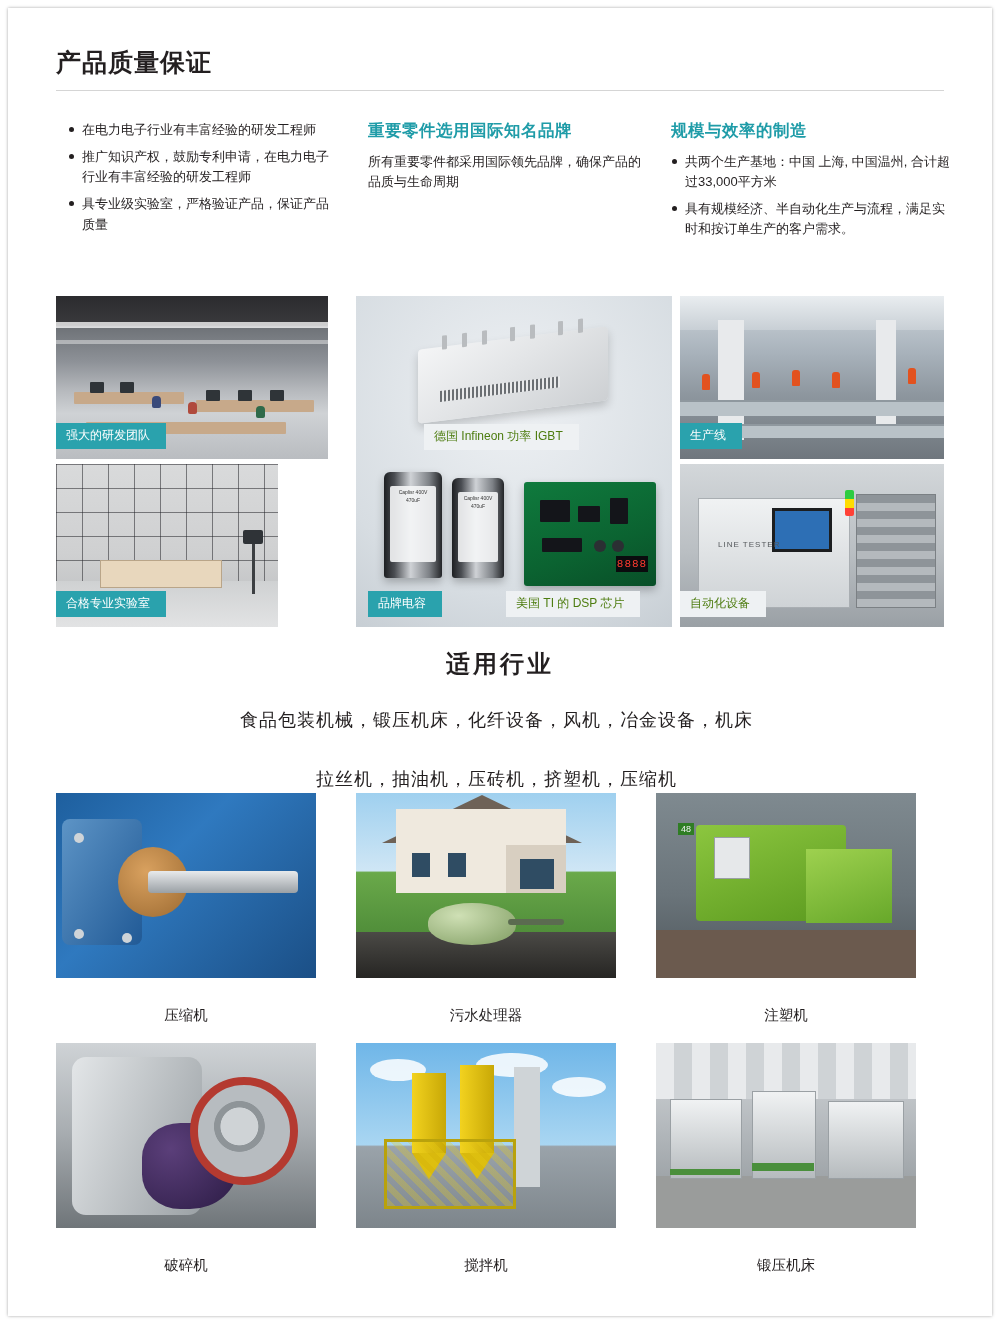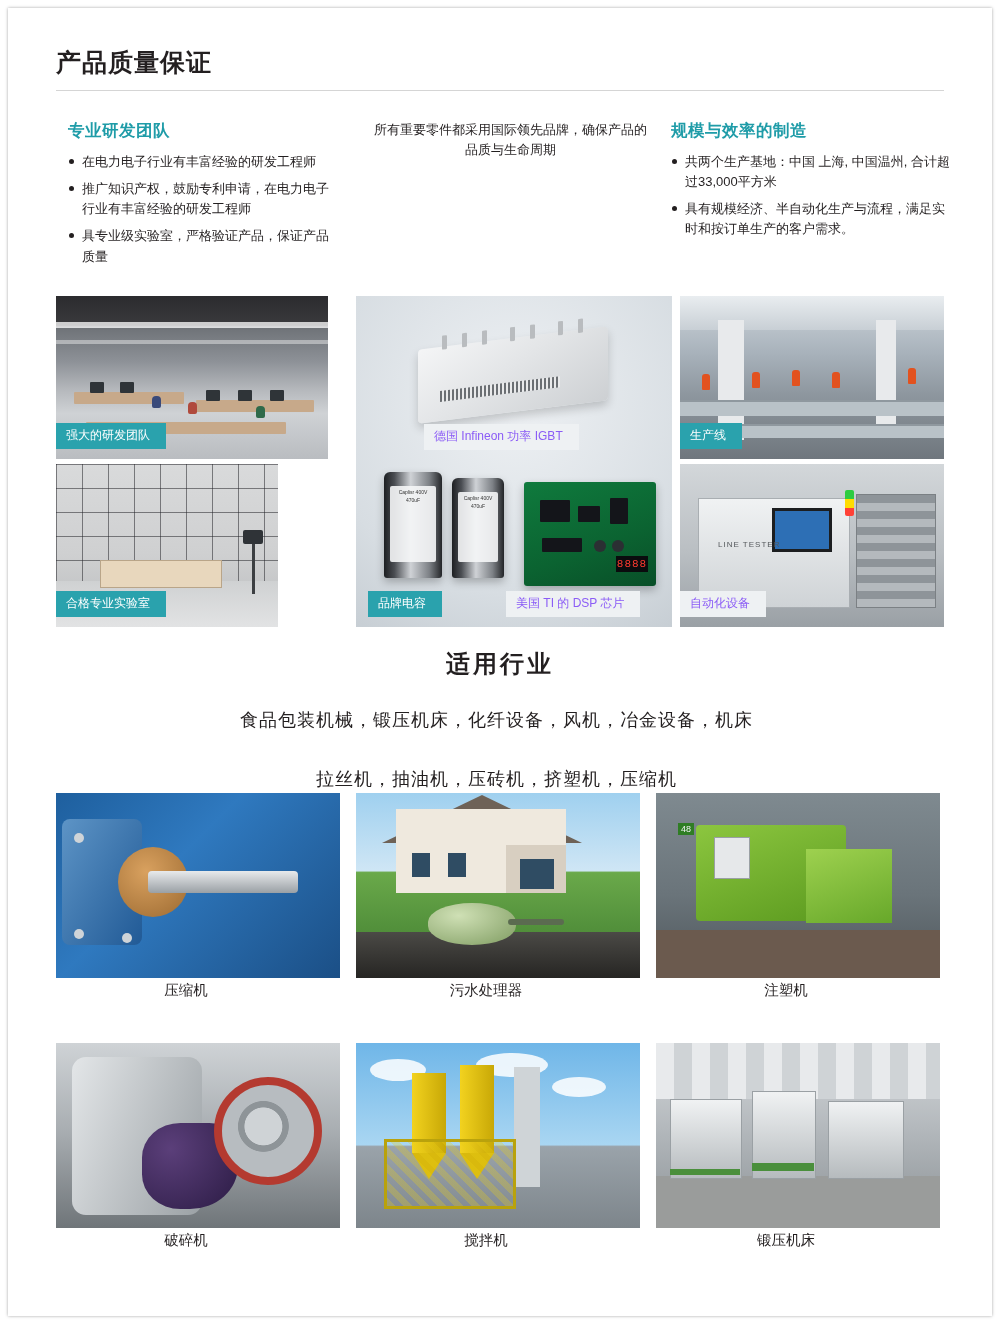--- a/index.html
+++ b/index.html
@@ -80,41 +80,40 @@
     top: 7px;
     width: 5px;
     height: 5px;
     border-radius: 50%;
     background: #231f20;
   }
   p.plain {
     margin: 0;
     font-size: 13px;
     line-height: 1.55;
-    text-align: center;
   }
 
   
   .photo {
     position: absolute;
     overflow: hidden;
   }
   .cap {
     position: absolute;
     left: 0;
     bottom: 10px;
     background: #2aa2ad;
     color: #ffffff;
     font-size: 12px;
     padding: 4px 16px 5px 10px;
     white-space: nowrap;
   }
   .cap.light {
     background: #eef1f3;
-    color: #8b5cf6;
+    color: #4d7c0f;
   }
 
   
   #photo-rd {
     left: 48px; top: 288px; width: 272px; height: 163px;
     background:
       linear-gradient(180deg,#2b2b2e 0%, #3a3a3d 18%, #6e7277 19%, #8d9197 40%, #b6b9bd 58%, #cfd2d5 72%, #b9bcc0 100%);
   }
   #photo-rd .strip {
     position: absolute; left: 0; right: 0; height: 6px; background: rgba(255,255,255,.75);
@@ -261,27 +260,27 @@
     font-size: 18px;
     letter-spacing: 1px;
     color: #231f20;
   }
   #ind-line-1 { top: 700px; }
   #ind-line-2 { top: 732px; margin-top: 27px; }
 
   
   .card { position: absolute; width: 260px; }
   .card .img {
-    width: 284px; height: 185px; overflow: hidden; position: relative;
+    width: 260px; height: 185px; overflow: hidden; position: relative;
   }
   .card .cap-txt {
     text-align: center;
     font-size: 14.5px;
     color: #231f20;
-    margin-top: 3px;
+    margin-top: 28px;
   }
   #card-0 { left: 48px;  top: 785px; }
   #card-1 { left: 348px; top: 785px; }
   #card-2 { left: 648px; top: 785px; }
   #card-3 { left: 48px;  top: 1035px; }
   #card-4 { left: 348px; top: 1035px; }
   #card-5 { left: 648px; top: 1035px; }
 
   
   #img-0 {
@@ -388,29 +387,29 @@
 </style>
 </head>
 <body>
 
 <div class="page">
 
   <div class="section-title">产品质量保证</div>
   <div class="title-rule"></div>
 
   <div class="col col-1">
-    <div class="col-head">专业研发团队</div>
     <ul class="bullets">
       <li>在电力电子行业有丰富经验的研发工程师</li>
       <li>推广知识产权，鼓励专利申请，在电力电子行业有丰富经验的研发工程师</li>
       <li>具专业级实验室，严格验证产品，保证产品质量</li>
     </ul>
   </div>
 
   <div class="col col-2">
+    <div class="col-head">重要零件选用国际知名品牌</div>
     <p class="plain">所有重要零件都采用国际领先品牌，确保产品的品质与生命周期</p>
   </div>
 
   <div class="col col-3">
     <div class="col-head">规模与效率的制造</div>
     <ul class="bullets">
       <li>共两个生产基地：中国 上海, 中国温州, 合计超过33,000平方米</li>
       <li>具有规模经济、半自动化生产与流程，满足实时和按订单生产的客户需求。</li>
     </ul>
   </div>

